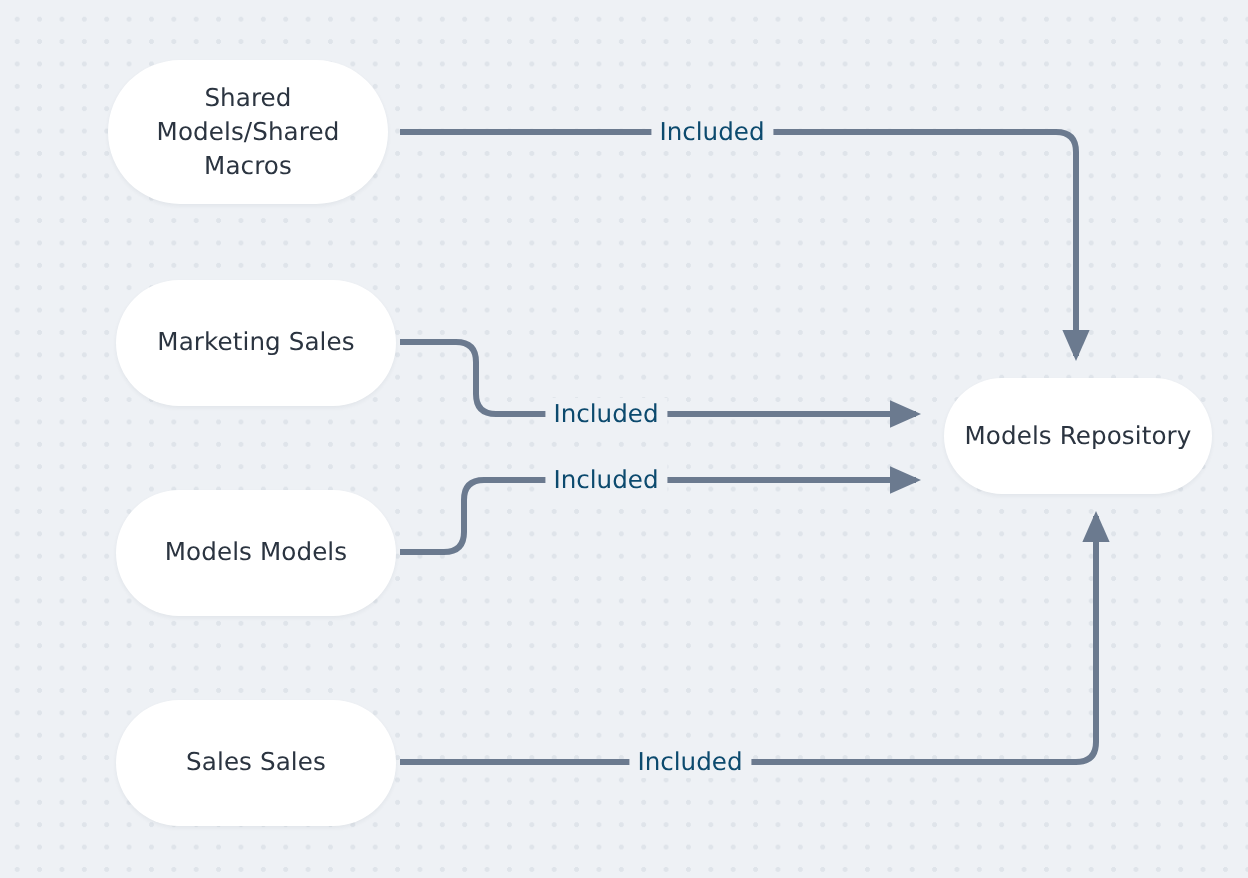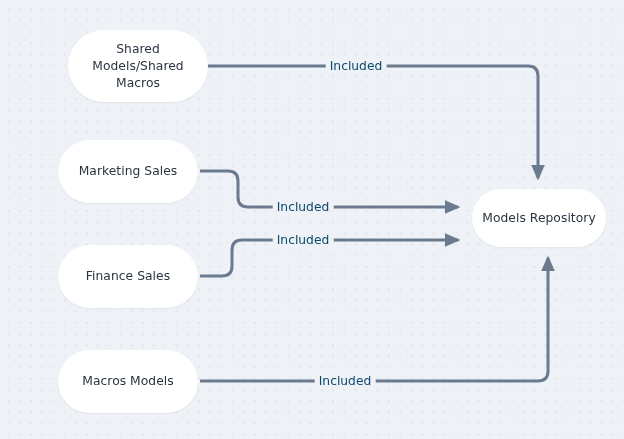--- a/index.html
+++ b/index.html
@@ -47,21 +47,21 @@
   .edge-label {
     position: absolute;
     font-size: 12.3px;
     line-height: 14px;
     color: #0c4a6e;
     background: #eef1f5;
     padding: 1px 4px;
     white-space: nowrap;
     transform: translate(-50%, -50%);
   }
-  #n-shared   { left: 68px;  top: 30px;  width: 140px; height: 72px; }
+  #n-shared   { left: 54px;  top: 30px;  width: 140px; height: 72px; }
   #n-marketing{ left: 58px;  top: 140px; width: 140px; height: 63px; }
   #n-finance  { left: 58px;  top: 245px; width: 140px; height: 63px; }
   #n-sales    { left: 58px;  top: 350px; width: 140px; height: 63px; }
   #n-repo     { left: 472px; top: 189px; width: 134px; height: 58px; }
 </style>
 </head>
 <body>
 
 <div id="canvas">
 
@@ -87,25 +87,25 @@
     <span class="node-label">Shared
 Models/Shared
 Macros</span>
   </div>
 
   <div class="node" id="n-marketing">
     <span class="node-label">Marketing Sales</span>
   </div>
 
   <div class="node" id="n-finance">
-    <span class="node-label">Finance Sales</span>
+    <span class="node-label">Models Models</span>
   </div>
 
   <div class="node" id="n-sales">
-    <span class="node-label">Macros Models</span>
+    <span class="node-label">Sales Sales</span>
   </div>
 
   <div class="node" id="n-repo">
     <span class="node-label">Models Repository</span>
   </div>
 
   <span class="edge-label" style="left:356px; top:66px;">Included</span>
 
   <span class="edge-label" style="left:303px; top:207px;">Included</span>
 

